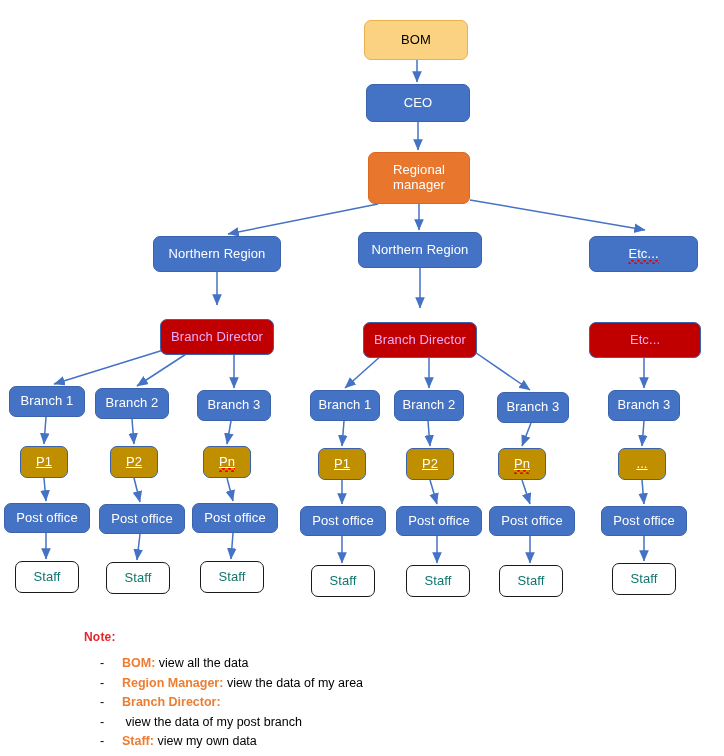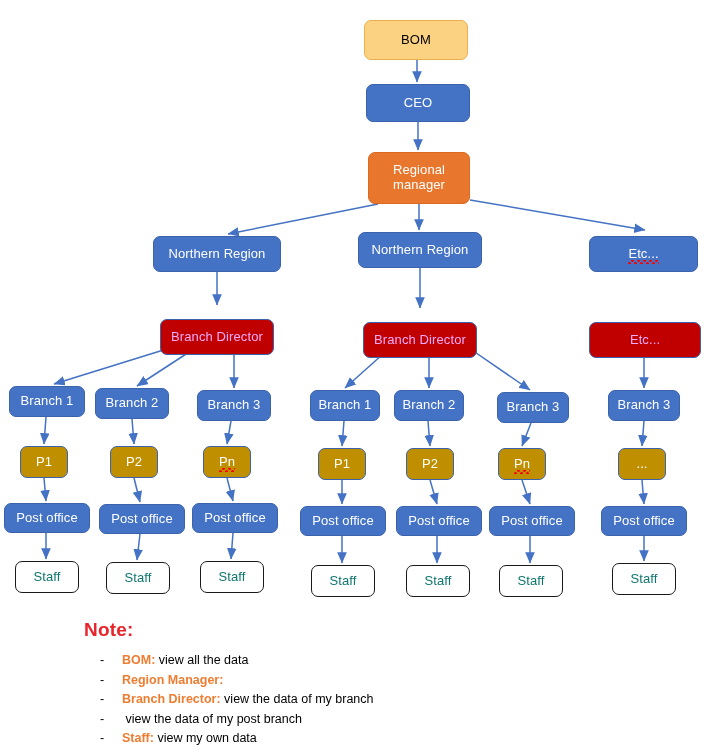--- a/index.html
+++ b/index.html
@@ -66,20 +66,21 @@
   .n-red {
     background: #C00000;
     border: 1.3px solid #3B63AC;
     color: #f0abfc;
     margin-top: 12px;
   }
   .n-gold {
     background: #BF8F00;
     border: 1.3px solid #3B63AC;
     color: #ffffff;
+    text-decoration: underline;
   }
   .n-white {
     background: #ffffff;
     border: 1.4px solid #1a1a1a;
     color: #0f766e;
   }
 
   .misspelled {
     position: relative;
     display: inline-block;
@@ -100,24 +101,24 @@
 
   
   #note-block {
     position: absolute;
     left: 84px;
     top: 618px;
     width: 560px;
     z-index: 4;
   }
   #note-heading {
-    font-size: 19px;
+    font-size: 12px;
     font-weight: bold;
     color: #E8242B;
-    margin: 1px 0 10px 0;
+    margin: 12px 0 10px 0;
     letter-spacing: 0.2px;
   }
   .note-list {
     margin: 0;
     padding: 0;
     list-style: none;
   }
   .note-row {
     display: flex;
     align-items: baseline;
@@ -310,25 +311,25 @@
     <div id="note-heading">Note:</div>
     <ul class="note-list" id="note-list">
         <li class="note-row">
           <span class="note-dash">-</span>
           <span class="note-role">BOM:</span>
           <span class="note-desc"> view all the data</span>
         </li>
         <li class="note-row">
           <span class="note-dash">-</span>
           <span class="note-role">Region Manager:</span>
+          <span class="note-desc"> view the data of my area</span>
         </li>
         <li class="note-row">
           <span class="note-dash">-</span>
           <span class="note-role">Branch Director:</span>
-          <span class="note-desc"> view the data of my branch</span>
         </li>
         <li class="note-row">
           <span class="note-dash">-</span>
           <span class="note-desc"> view the data of my post branch</span>
         </li>
         <li class="note-row">
           <span class="note-dash">-</span>
           <span class="note-role">Staff:</span>
           <span class="note-desc"> view my own data</span>
         </li>

